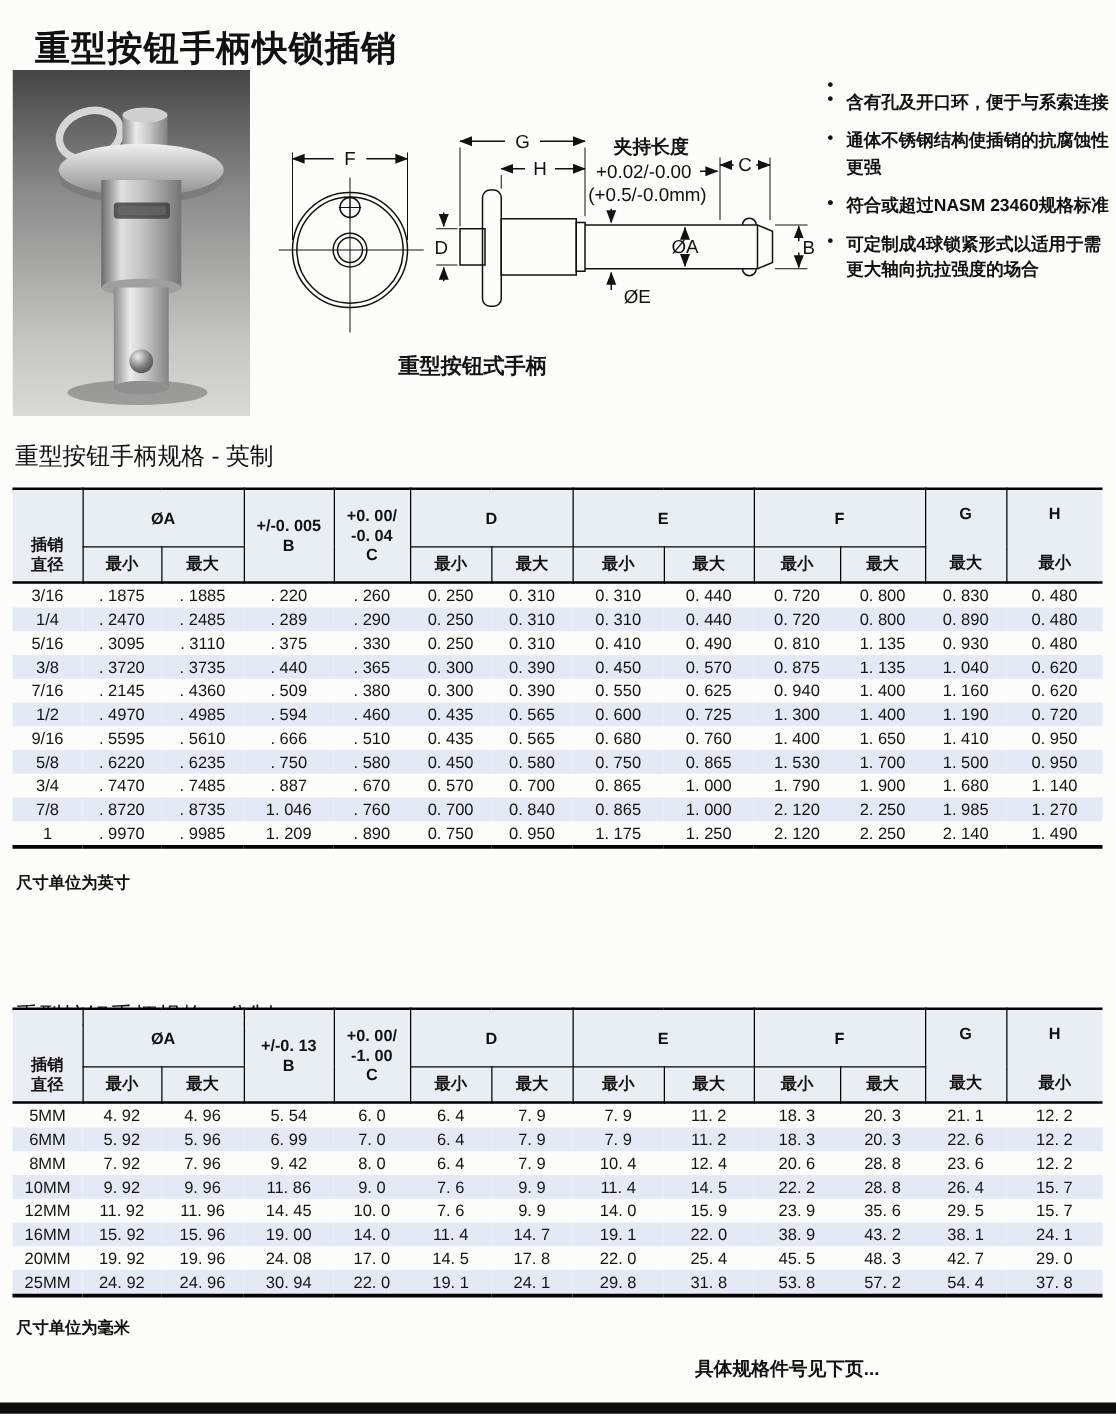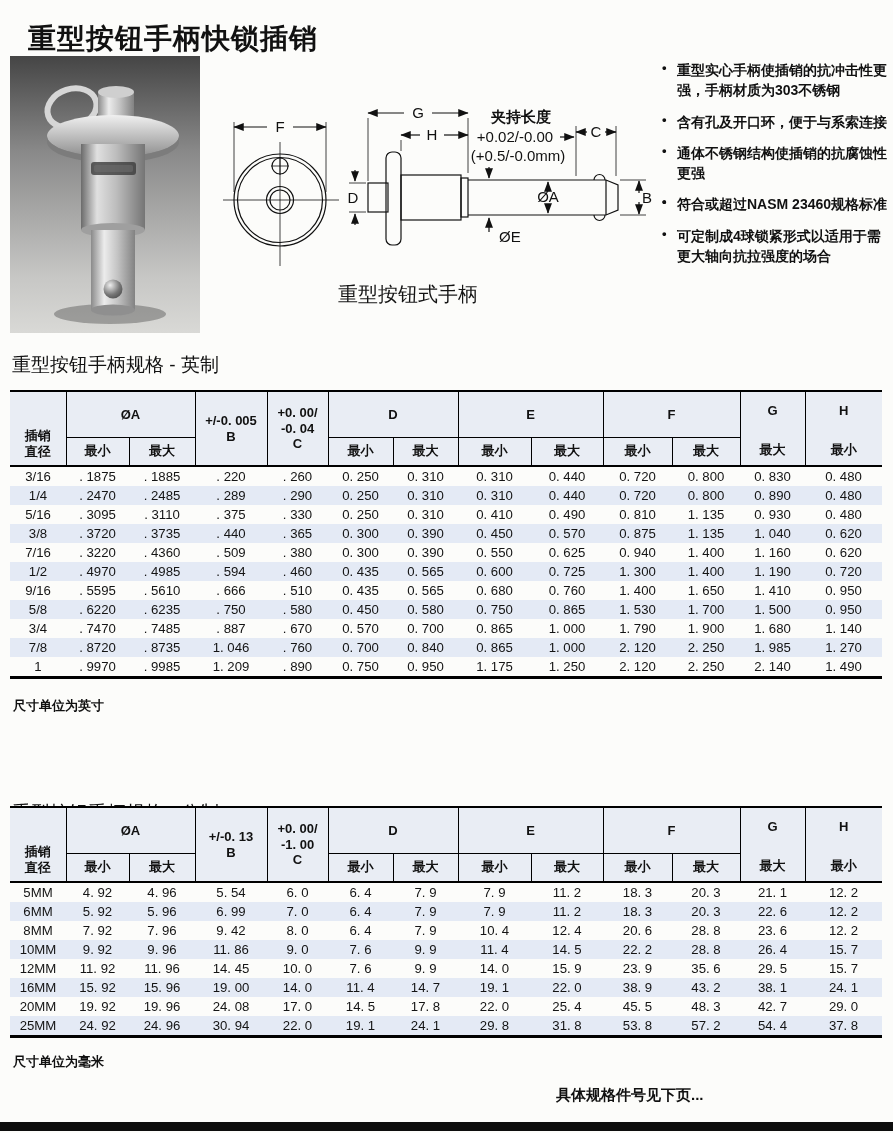--- a/index.html
+++ b/index.html
@@ -9,22 +9,22 @@
     font-family:"Liberation Sans","DejaVu Sans",sans-serif;
   }
   .page-title{
     position:absolute;left:12px;top:4px;margin:16px;
     font-size:28px;font-weight:bold;letter-spacing:1px;color:#111;
   }
   .photo{position:absolute;left:10px;top:56px;width:190px;height:277px;}
   .drawing{position:absolute;left:203px;top:82px;width:460px;height:200px;}
   .drawing text{font-family:"Liberation Sans","DejaVu Sans",sans-serif;fill:#111;}
   .drawing-caption{
-    position:absolute;left:278px;top:281px;width:200px;text-align:right;
-    font-size:20px;font-weight:normal;
+    position:absolute;left:278px;top:281px;width:200px;text-align:center;
+    font-size:17px;font-weight:bold;
   }
   .features{position:absolute;left:660px;top:60px;width:230px;list-style:none;margin:0;padding:0;}
   .features li{
     position:relative;padding-left:17px;margin-bottom:11px;
     font-size:14px;font-weight:bold;line-height:1.45;color:#111;
   }
   .features .dot{position:absolute;left:2px;top:-1px;font-size:13px;}
   .section-title{position:absolute;left:12px;margin:0;font-size:19px;font-weight:normal;color:#111;}
   .sec-imperial{top:352px;}
   .sec-metric{top:800px;}
@@ -189,21 +189,21 @@
         <text x="444" y="121" text-anchor="middle">B</text>
         <text x="318" y="40" text-anchor="middle" font-weight="bold">夹持长度</text>
         <text x="312" y="60" text-anchor="middle">+0.02/-0.00</text>
         <text x="315" y="79" text-anchor="middle">(+0.5/-0.0mm)</text>
       </g>
     </svg>
   </div>
   <div class="drawing-caption">重型按钮式手柄</div>
 
   <ul class="features">
-    <li><span class="dot">•</span><span>重型实心手柄使插销的抗冲击性更强，手柄材质为303不锈钢</span></li>
+    <li><span class="dot">•</span></li>
     <li><span class="dot">•</span><span>含有孔及开口环，便于与系索连接</span></li>
     <li><span class="dot">•</span><span>通体不锈钢结构使插销的抗腐蚀性更强</span></li>
     <li><span class="dot">•</span></li>
     <li><span class="dot">•</span><span>符合或超过NASM 23460规格标准</span></li>
     <li><span class="dot">•</span><span>可定制成4球锁紧形式以适用于需更大轴向抗拉强度的场合</span></li>
   </ul>
 
   <h2 class="section-title sec-imperial">重型按钮手柄规格 - 英制</h2>
   <div class="tablewrap tw-imperial">
     <table class="spec">
@@ -327,21 +327,21 @@
             <td>0. 390</td>
             <td>0. 450</td>
             <td>0. 570</td>
             <td>0. 875</td>
             <td>1. 135</td>
             <td>1. 040</td>
             <td>0. 620</td>
           </tr>
           <tr>
             <td>7/16</td>
-            <td>. 3220</td>
+            <td>. 2145</td>
             <td>. 4360</td>
             <td>. 509</td>
             <td>. 380</td>
             <td>0. 300</td>
             <td>0. 390</td>
             <td>0. 550</td>
             <td>0. 625</td>
             <td>0. 940</td>
             <td>1. 400</td>
             <td>1. 160</td>

